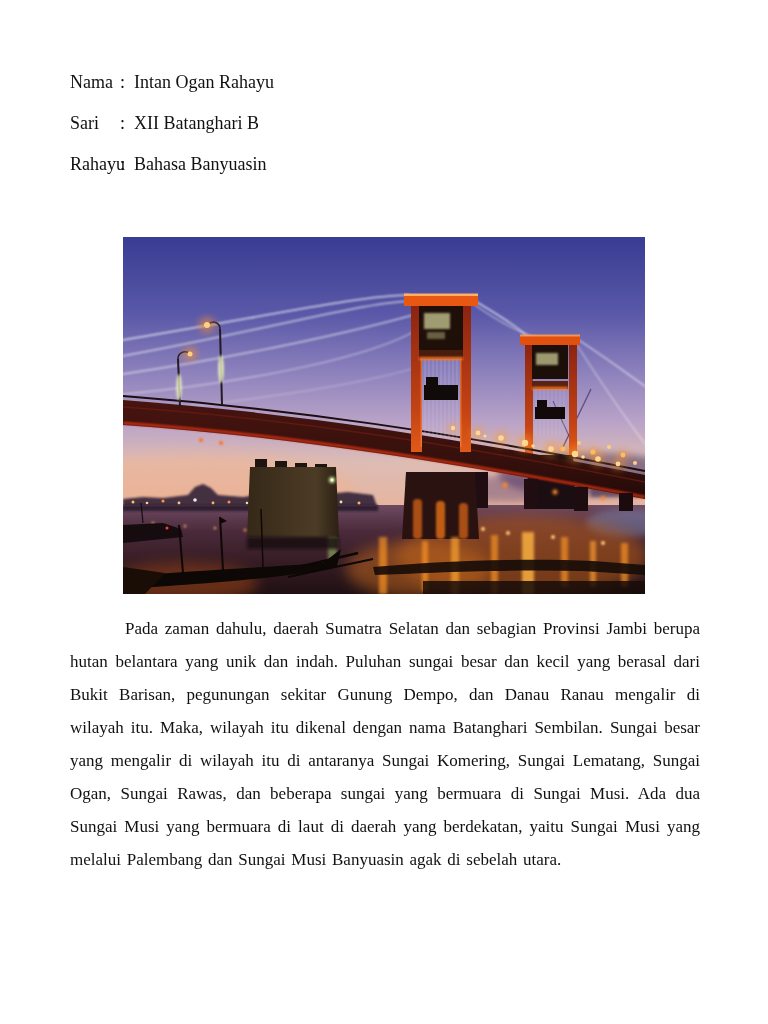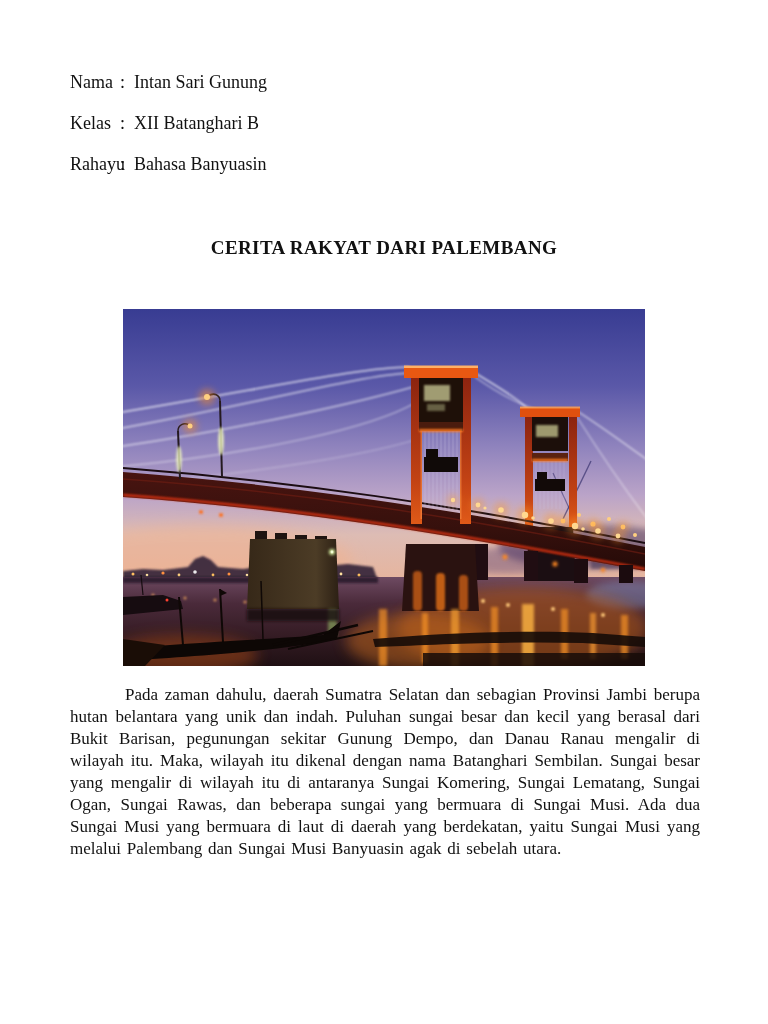--- a/index.html
+++ b/index.html
@@ -18,51 +18,50 @@
   .header-value{flex:0 0 auto;}
   .titles{margin-top:63px;text-align:center;font-weight:bold;font-size:19px;letter-spacing:.4px;}
   .title-line{line-height:22px;}
   .title-line + .title-line{margin-top:22px;}
   .figure{margin:50px auto 0 auto;width:522px;height:357px;line-height:0;}
   .figure svg{display:block;}
   .body-text{padding:18px 68px 0 70px;}
   .body-text p{
     margin:0;
     font-size:17px;
-    line-height:22px;
+    line-height:33px;
     text-align:justify;
     text-indent:55px;
     word-spacing:1.5px;
   }
 </style>
 </head>
 <body>
 
 <div class="page">
 
   <div class="doc-header">
     <div class="header-row">
       <span class="header-label">Nama</span>
       <span class="header-colon">:</span>
-      <span class="header-value">Intan Sari Gunung</span>
+      <span class="header-value">Intan Ogan Rahayu</span>
     </div>
     <div class="header-row">
-      <span class="header-label">Kelas</span>
+      <span class="header-label">Sari</span>
       <span class="header-colon">:</span>
       <span class="header-value">XII Batanghari B</span>
     </div>
     <div class="header-row">
       <span class="header-label">Rahayu</span>
       <span class="header-colon">:</span>
       <span class="header-value">Bahasa Banyuasin</span>
     </div>
   </div>
 
   <div class="titles">
-    <div class="title-line">CERITA RAKYAT DARI PALEMBANG</div>
   </div>
 
   <div class="figure">
     <svg width="522" height="357" viewBox="0 0 522 357" xmlns="http://www.w3.org/2000/svg" role="img">
       <defs>
         <linearGradient id="skyG" x1="0" y1="0" x2="0" y2="1">
           <stop offset="0" stop-color="#383c92"></stop>
           <stop offset="0.28" stop-color="#5a58a8"></stop>
           <stop offset="0.5" stop-color="#8f83bd"></stop>
           <stop offset="0.68" stop-color="#bba4c8"></stop>

